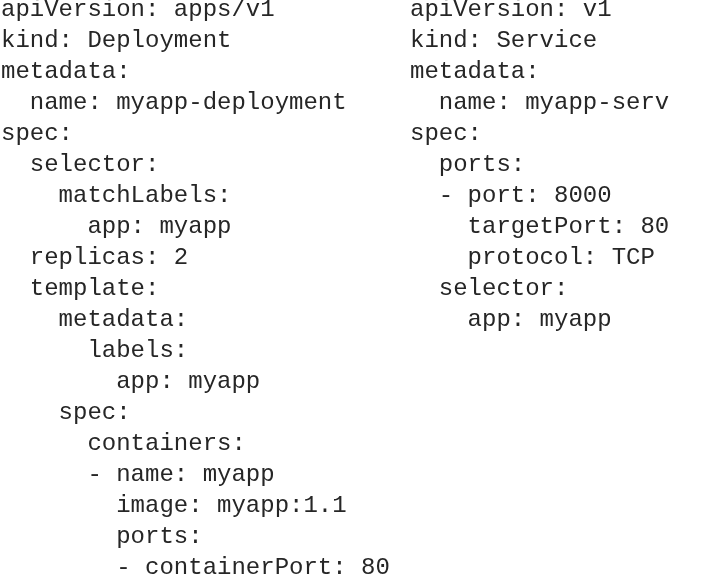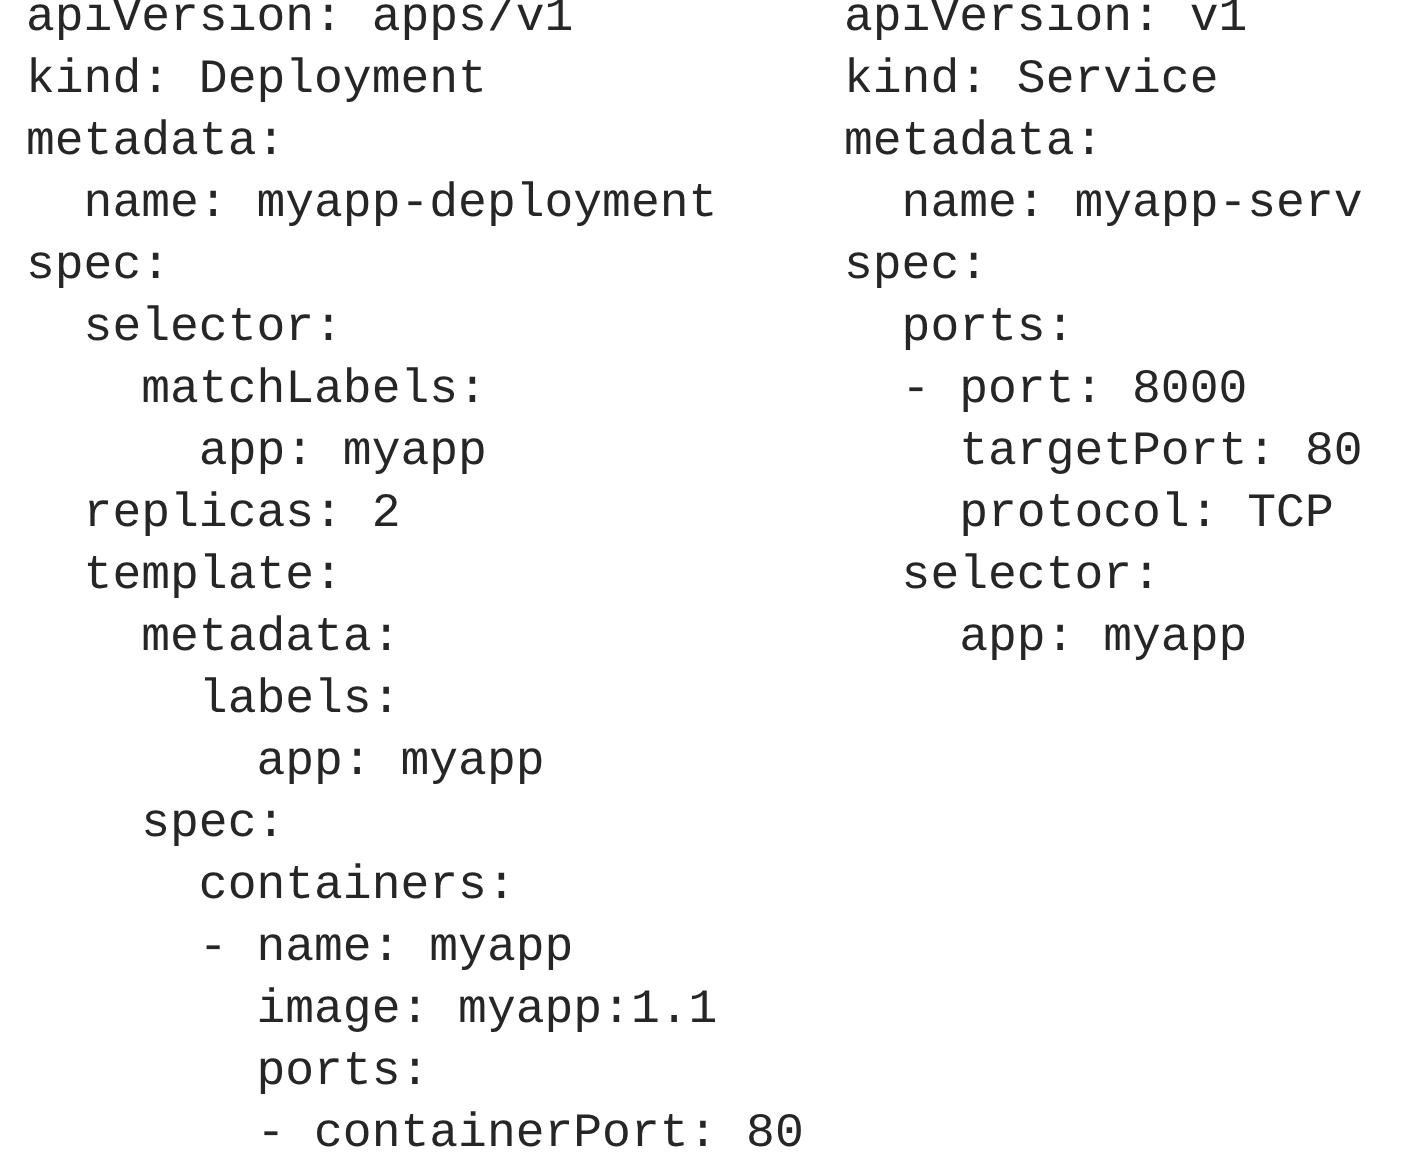--- a/index.html
+++ b/index.html
@@ -9,21 +9,21 @@
   body {
     width: 714px;
     height: 578px;
     overflow: hidden;
     position: relative;
     background: #ffffff;
     font-family: "Liberation Mono", monospace;
   }
   .figure {
     position: absolute;
-    left: 12px;
+    left: 0;
     top: 0;
     width: 670px;
     height: 578px;
     overflow: hidden;
   }
   pre.code {
     position: absolute;
     margin: 0;
     padding: 0;
     top: -6px;

